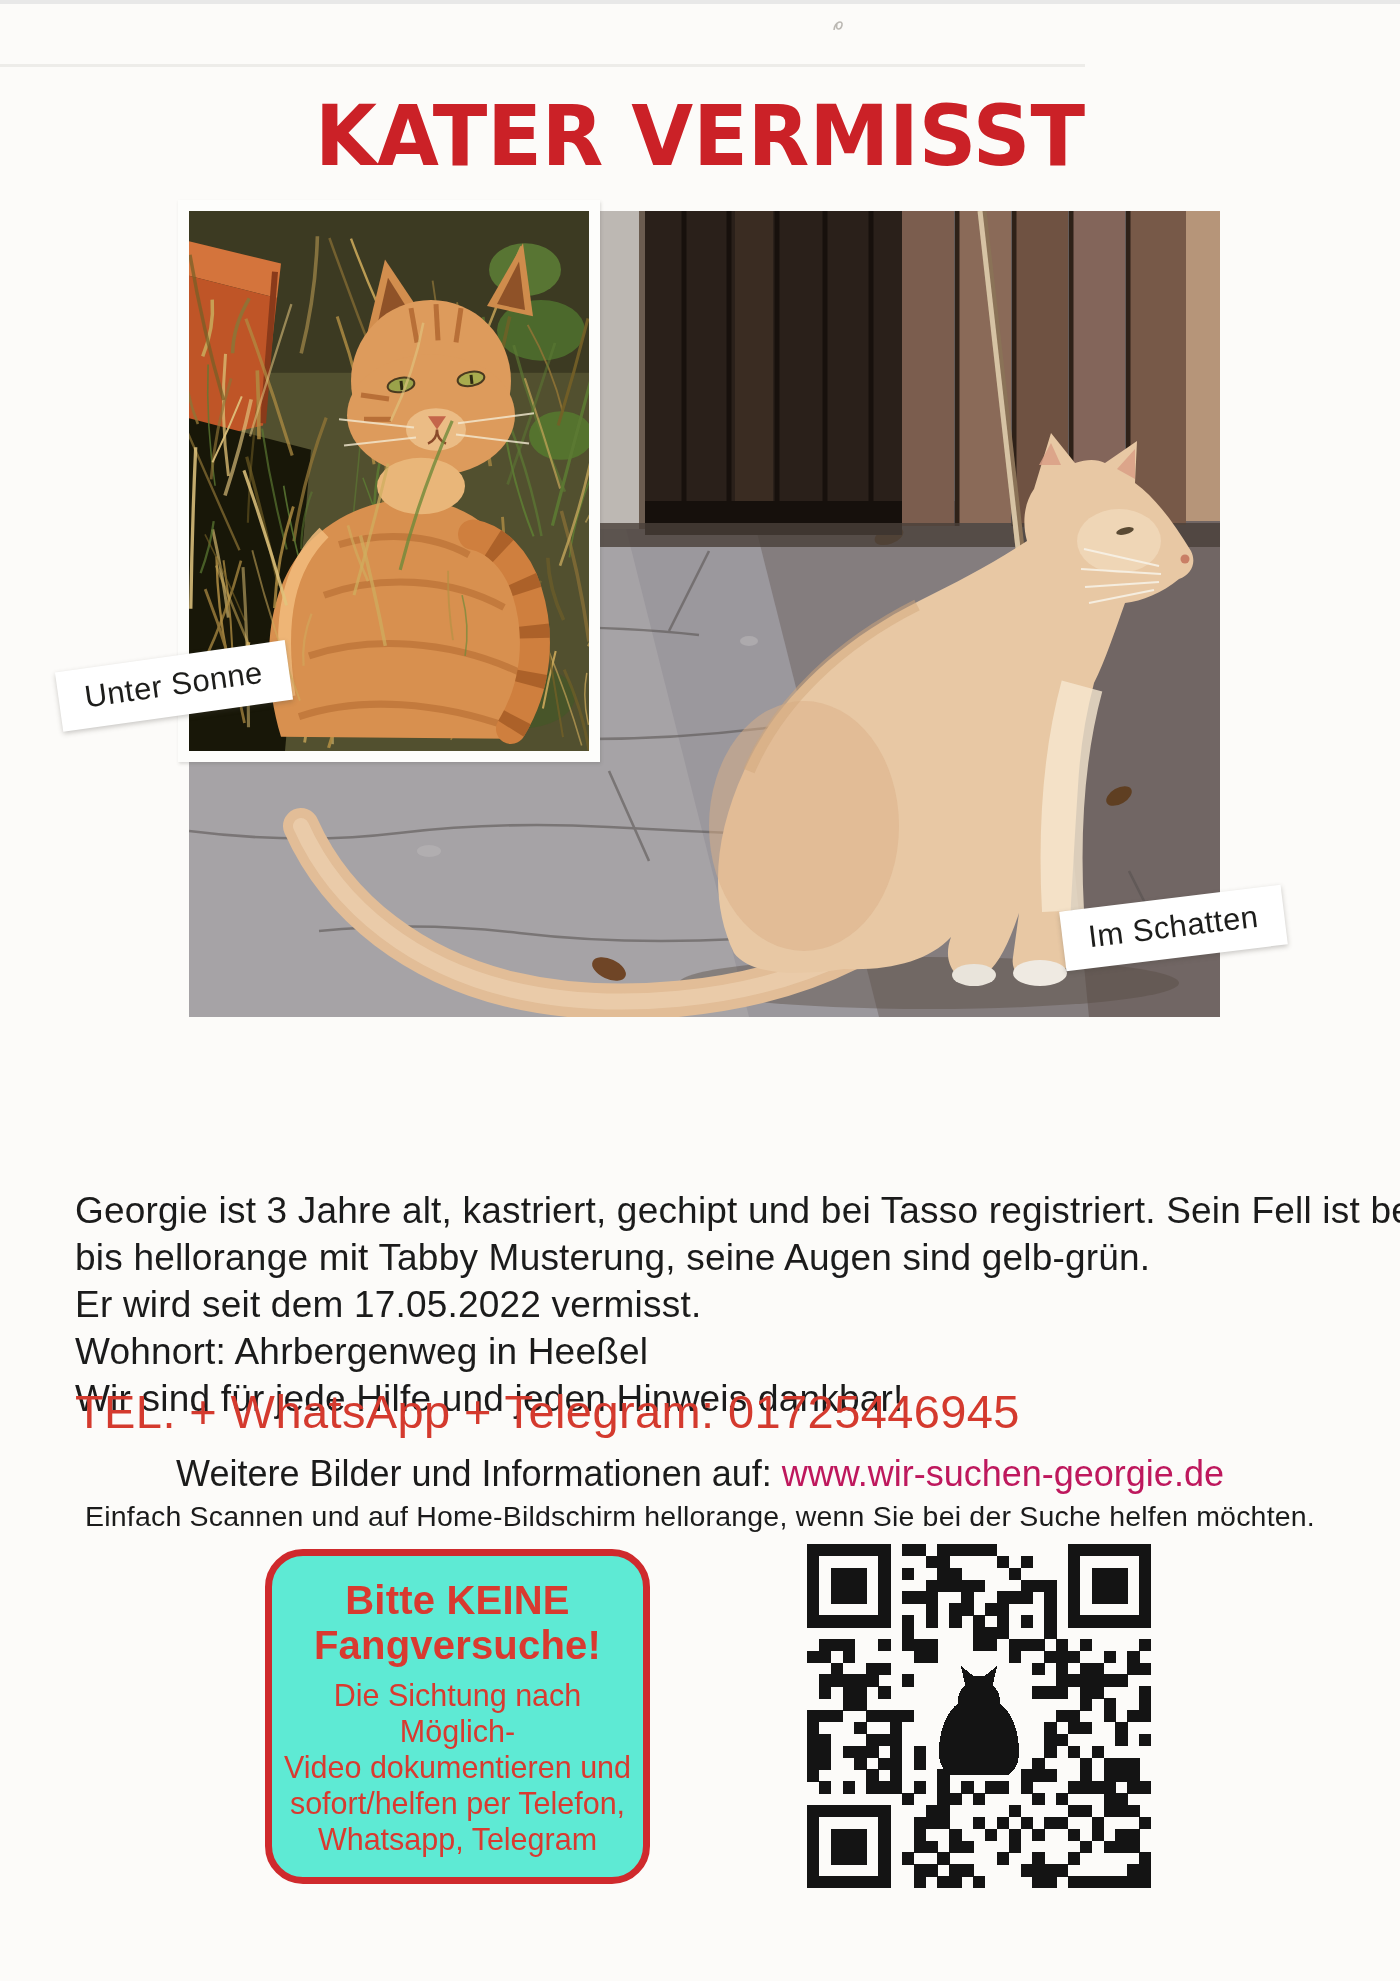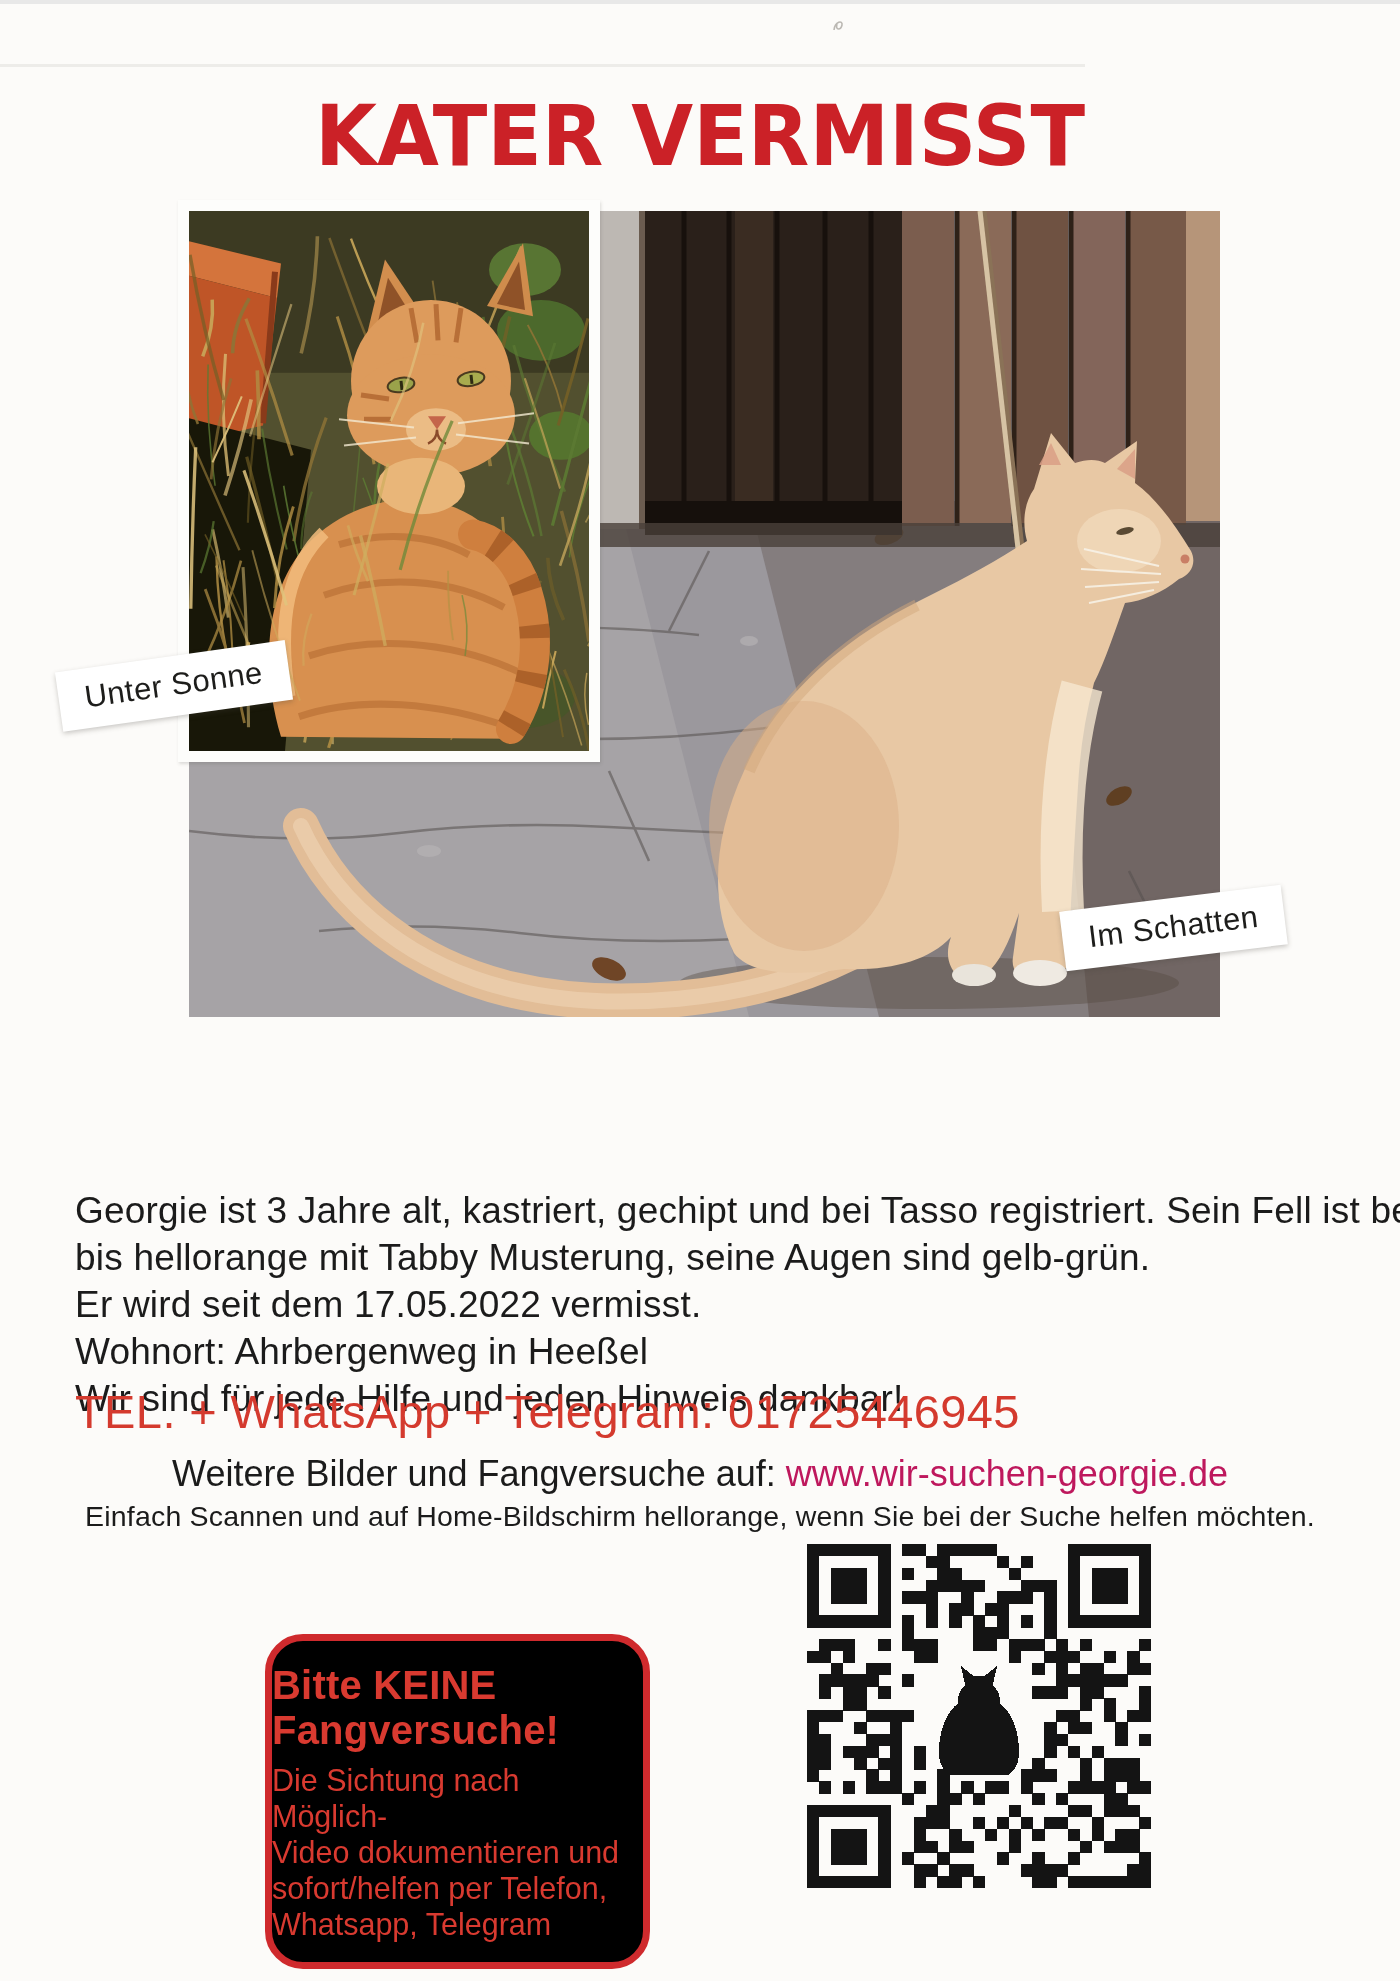--- a/index.html
+++ b/index.html
@@ -29,22 +29,22 @@
 
   .description{position:absolute;left:75px;top:1183px;color:#1b1b1b;font-size:37px;line-height:47px;
         letter-spacing:.2px;white-space:nowrap;}
   .tel-line{position:absolute;left:75px;top:1380px;color:#d43a2e;font-size:47px;letter-spacing:.4px;white-space:nowrap;}
   .info-line{position:absolute;left:0;top:1449px;width:1400px;text-align:center;color:#1b1b1b;
         font-size:36px;white-space:nowrap;}
   .info-line .website{color:#be185d;}
   .scan-hint{position:absolute;left:0;top:1496px;width:1400px;text-align:center;color:#1b1b1b;
         font-size:28.5px;letter-spacing:.2px;white-space:nowrap;}
 
-  .warning-box{position:absolute;left:265px;top:1630px;width:385px;height:335px;box-sizing:border-box;
-        border:7px solid #cf2a2d;border-radius:38px;background:#000000;
+  .warning-box{position:absolute;left:265px;top:1545px;width:385px;height:335px;box-sizing:border-box;
+        border:7px solid #cf2a2d;border-radius:38px;background:#5eead4;text-align:center;
         color:#d93a30;padding-top:22px;overflow:hidden;}
   .warning-title{font-size:40px;font-weight:bold;line-height:45px;letter-spacing:.2px;}
   .warning-body{margin-top:9px;font-size:30.5px;line-height:36px;}
 
   .qr-wrap{position:absolute;left:807px;top:1540px;width:344px;height:344px;}
   .qr-wrap svg{display:block;width:100%;height:100%;}
 </style>
 </head>
 <body>
 
@@ -347,21 +347,21 @@
     <div>Georgie ist 3 Jahre alt, kastriert, gechipt und bei Tasso registriert. Sein Fell ist beige</div>
     <div>bis hellorange mit Tabby Musterung, seine Augen sind gelb-grün.</div>
     <div>Er wird seit dem 17.05.2022 vermisst.</div>
     <div>Wohnort: Ahrbergenweg in Heeßel</div>
     <div>Wir sind für jede Hilfe und jeden Hinweis dankbar!</div>
   </div>
 
   <div class="tel-line">TEL. + WhatsApp + Telegram: 01725446945</div>
 
   <div class="info-line">
-    <span>Weitere Bilder und Fangversuche auf: </span><span class="website">www.wir-suchen-georgie.de</span>
+    <span>Weitere Bilder und Informationen auf: </span><span class="website">www.wir-suchen-georgie.de</span>
   </div>
 
   <div class="scan-hint">Einfach Scannen und auf Home-Bildschirm hellorange, wenn Sie bei der Suche helfen möchten.</div>
 
   <div class="warning-box">
     <div class="warning-title">Bitte KEINE</div>
     <div class="warning-title">Fangversuche!</div>
     <div class="warning-body">
       <div>Die Sichtung nach Möglich-</div>
       <div>Video dokumentieren und</div>

